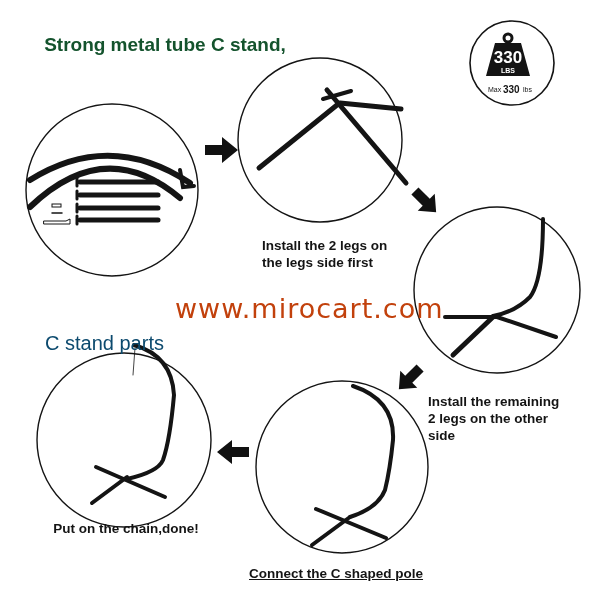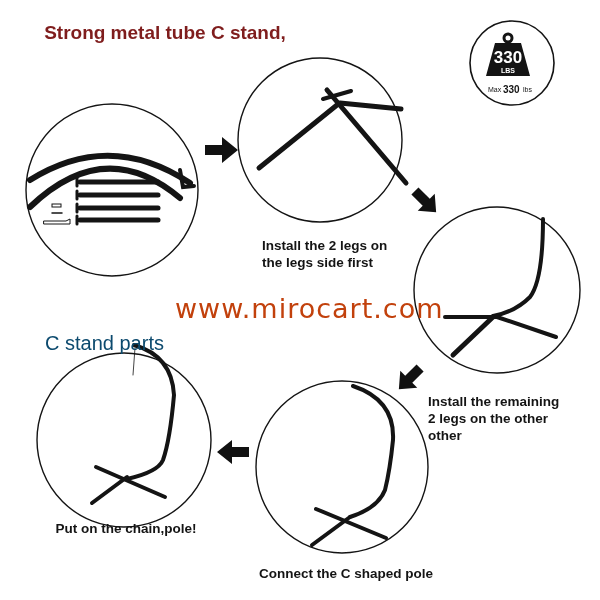--- a/index.html
+++ b/index.html
@@ -1,18 +1,18 @@
 <!DOCTYPE html>
 <html><head>
 <meta charset="utf-8">
 <style>
   html,body{margin:0;padding:0;background:#ffffff;}
   body{width:600px;height:600px;position:relative;overflow:hidden;font-family:"Liberation Sans","DejaVu Sans",sans-serif;color:#111;}
   .abs{position:absolute;}
-  .title{left:20px;top:18px;width:290px;text-align:center;font-weight:bold;font-size:19px;line-height:29px;color:#7f1d1d;}
+  .title{left:20px;top:30px;width:290px;text-align:center;font-weight:bold;font-size:19px;line-height:29px;color:#14532d;}
   .caption{font-weight:bold;font-size:13.5px;line-height:17px;color:#141414;}
   .big-caption{font-weight:normal;font-size:20px;color:#0c4a6e;margin-top:48px;}
   .watermark{left:175px;top:293px;font-size:27px;color:#c2410c;letter-spacing:1px;font-family:"DejaVu Sans",sans-serif;font-weight:normal;}
   svg.full{position:absolute;left:0;top:0;}
 </style>
 </head>
 <body>
 
 <div class="abs title">
   <div>Strong metal tube C stand,</div>
@@ -107,20 +107,20 @@
 <div class="abs big-caption" style="left:45px;top:284px;">C stand parts</div>
 
 <div class="abs caption" style="left:262px;top:237px;width:160px;">
   <div>Install the 2 legs on</div>
   <div>the legs side first</div>
 </div>
 
 <div class="abs caption" style="left:428px;top:393px;width:170px;">
   <div>Install the remaining</div>
   <div>2 legs on the other</div>
-  <div>other</div>
+  <div>side</div>
 </div>
 
-<div class="abs caption" style="left:236px;top:565px;width:220px;text-align:center;">Connect the C shaped pole</div>
+<div class="abs caption" style="left:249px;top:565px;width:220px;text-decoration:underline;">Connect the C shaped pole</div>
 
-<div class="abs caption" style="left:36px;top:520px;width:180px;text-align:center;">Put on the chain,pole!</div>
+<div class="abs caption" style="left:36px;top:520px;width:180px;text-align:center;">Put on the chain,done!</div>
 
 <div class="abs watermark">www.mirocart.com</div>
 
 </body></html>

